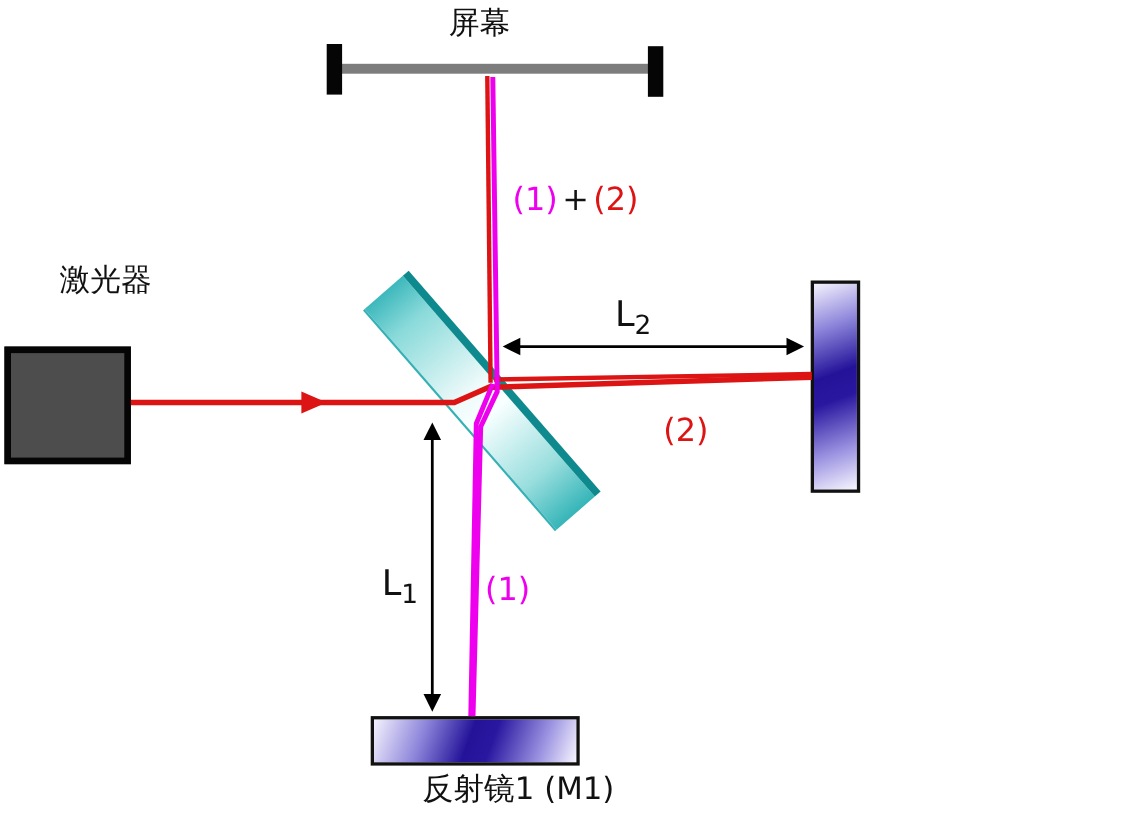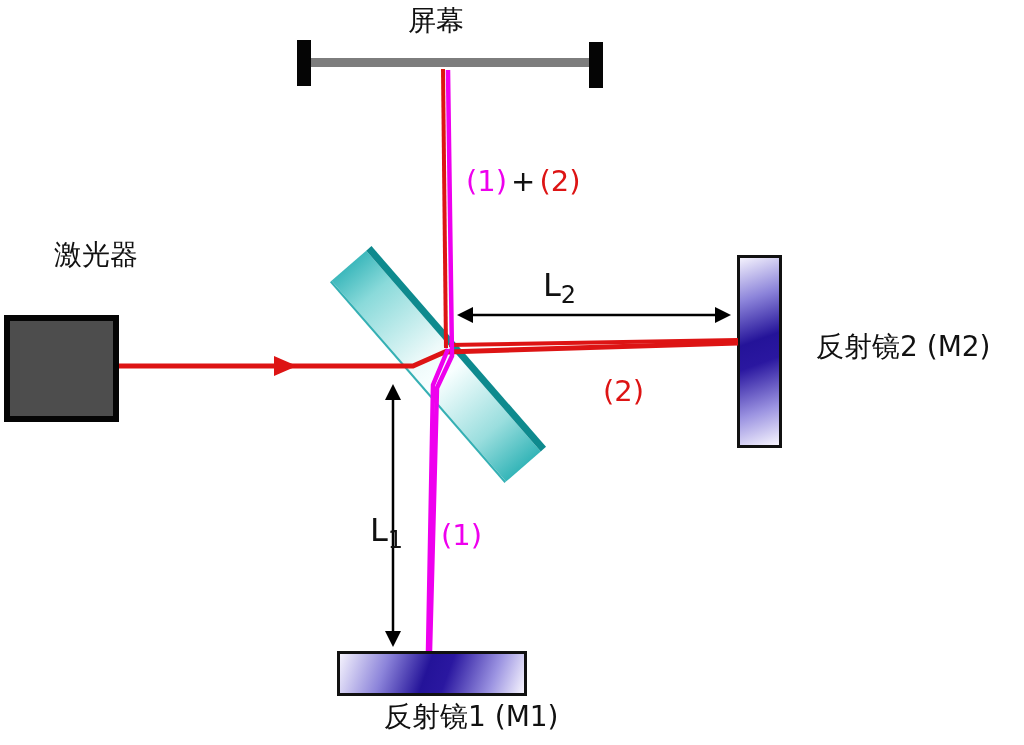--- a/index.html
+++ b/index.html
@@ -48,22 +48,22 @@
     background:linear-gradient(160deg,#f4f2fd 0%,#8c84da 22%,#241399 44%,#2a17a0 56%,#9b93e1 80%,#f7f5fe 100%);
   }
   .mirror-m1{
     left:337px;top:651px;width:184px;height:39px;
     background:linear-gradient(110deg,#f4f2fd 0%,#8c84da 25%,#241399 47%,#2a17a0 58%,#9b93e1 82%,#f7f5fe 100%);
   }
   .m2-label{left:816px;top:332px;font-size:28px;}
   .m1-label{left:356px;top:702px;font-size:28px;margin-left:28px;}
 
   
-  .l2-label{left:543px;top:268px;font-size:32px;}
-  .l1-label{left:347px;top:513px;font-size:32px;margin-left:23px;}
+  .l2-label{left:559px;top:268px;font-size:32px;}
+  .l1-label{left:347px;top:513px;font-size:32px;}
   .l2-label sub,.l1-label sub{font-size:24px;}
 
   
   .tag{font-size:29px;font-weight:500;}
   .tag-combined{left:466px;top:166px;}
   .tag-combined .c1{color:var(--beam-magenta);}
   .tag-combined .plus{color:var(--ink);padding:0 4px;}
   .tag-combined .c2{color:var(--beam-red);}
   .tag-2{left:603px;top:376px;color:var(--beam-red);}
   .tag-1{left:441px;top:520px;color:var(--beam-magenta);}
@@ -103,21 +103,20 @@
     <polygon points="457,315 473,307 473,323" fill="#000"></polygon>
     <polygon points="731,315 715,307 715,323" fill="#000"></polygon>
 
     <line x1="393" y1="398" x2="393" y2="633" stroke="#000" stroke-width="2.5"></line>
     <polygon points="393,384 385,400 401,400" fill="#000"></polygon>
     <polygon points="393,647 385,631 401,631" fill="#000"></polygon>
   </svg>
 
   <div class="abs lbl screen-label">屏幕</div>
   <div class="abs lbl laser-label">激光器</div>
-  <div class="abs lbl m2-label">反射镜2 (M2)</div>
   <div class="abs lbl m1-label">反射镜1 (M1)</div>
 
   <div class="abs lbl l2-label"><span>L</span><sub>2</sub></div>
   <div class="abs lbl l1-label"><span>L</span><sub>1</sub></div>
 
   <div class="abs lbl tag tag-combined"><span class="c1">(1)</span><span class="plus">+</span><span class="c2">(2)</span></div>
   <div class="abs lbl tag tag-2">(2)</div>
   <div class="abs lbl tag tag-1">(1)</div>
 
 </div>

